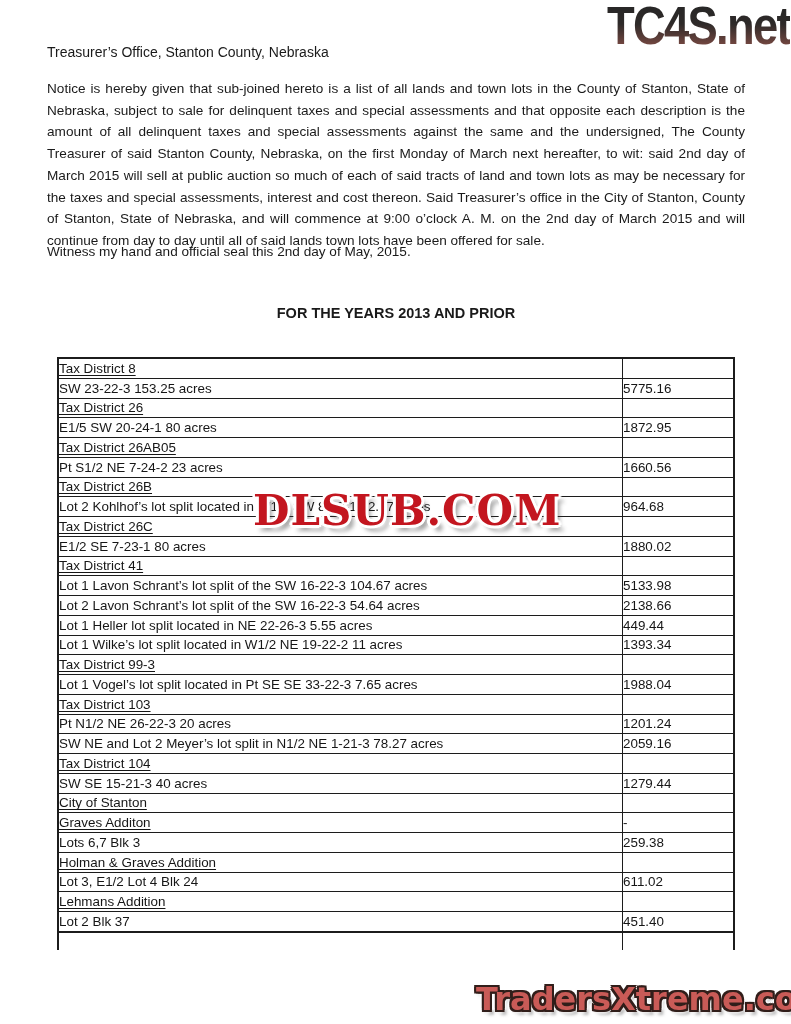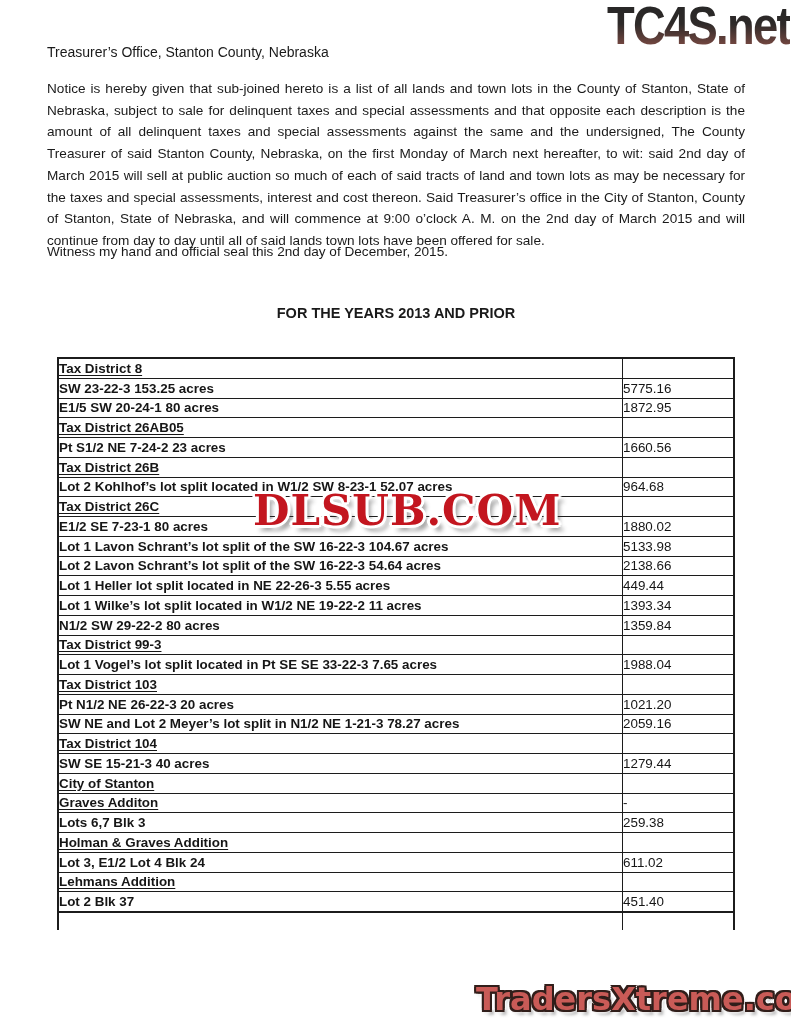--- a/index.html
+++ b/index.html
@@ -26,21 +26,21 @@
   .table-wrap{position:absolute;left:57px;top:357px;width:678px;}
   table.tax{
     width:678px;border-collapse:collapse;table-layout:fixed;
     border:2px solid #1c1c1c;border-bottom:0;
     font-size:13.4px;color:#161616;
   }
   table.tax td{
     border:1px solid #1c1c1c;height:18.75px;padding:0;
     vertical-align:middle;overflow:hidden;white-space:nowrap;
   }
-  td.desc{width:563px;padding-left:7px;font-weight:bold;}
+  td.desc{width:563px;padding-left:7px;}
   td.amt{text-align:left;padding-right:6px;}
   td.desc.section span{text-decoration:underline;text-underline-offset:2px;}
   tr.tail td{border-top:2px solid #1c1c1c;border-bottom:none;height:17px;}
   
   .wm-tc4s{
     position:absolute;top:0px;right:1px;
     font-weight:bold;font-size:54px;letter-spacing:-2px;line-height:50px;
     transform:scaleX(0.84);transform-origin:top right;
     color:#332b28;white-space:nowrap;
   }
@@ -73,38 +73,42 @@
 </style>
 </head>
 <body>
 
 <div class="wm-tc4s">TC4S.net</div>
 
 <div class="office-line">Treasurer’s Office, Stanton County, Nebraska</div>
 
 <div class="para">Notice is hereby given that sub-joined hereto is a list of all lands and town lots in the County of Stanton, State of Nebraska, subject to sale for delinquent taxes and special assessments and that opposite each description is the amount of all delinquent taxes and special assessments against the same and the undersigned, The County Treasurer of said Stanton County, Nebraska, on the first Monday of March next hereafter, to wit:  said 2nd day of March 2015 will sell at public auction so much of each of said tracts of land and town lots as may be necessary for the taxes and special assessments, interest and cost thereon.  Said Treasurer’s office in the City of Stanton, County of Stanton, State of Nebraska, and will commence at 9:00 o’clock A. M. on the 2nd day of March 2015 and will continue from day to day until all of said lands town lots have been offered for sale.</div>
 
-<div class="witness">Witness my hand and official seal this 2nd day of December, 2015.</div>
+<div class="witness">Witness my hand and official seal this 2nd day of May, 2015.</div>
 
 <div class="doc-title">
   <div>FOR THE YEARS 2013 AND PRIOR</div>
 </div>
 
 <div class="table-wrap">
   <table class="tax">
     <tbody>
         <tr>
           <td class="desc section"><span>Tax District 8</span></td>
           <td class="amt"></td>
         </tr>
         <tr>
           <td class="desc"><span>SW 23-22-3 153.25 acres</span></td>
           <td class="amt">5775.16</td>
         </tr>
         <tr>
+          <td class="desc section"><span>Tax District 26</span></td>
+          <td class="amt"></td>
+        </tr>
+        <tr>
           <td class="desc"><span>E1/5 SW 20-24-1 80 acres</span></td>
           <td class="amt">1872.95</td>
         </tr>
         <tr>
           <td class="desc section"><span>Tax District 26AB05</span></td>
           <td class="amt"></td>
         </tr>
         <tr>
           <td class="desc"><span>Pt S1/2 NE 7-24-2 23 acres</span></td>
           <td class="amt">1660.56</td>
@@ -119,54 +123,54 @@
         </tr>
         <tr>
           <td class="desc section"><span>Tax District 26C</span></td>
           <td class="amt"></td>
         </tr>
         <tr>
           <td class="desc"><span>E1/2 SE 7-23-1 80 acres</span></td>
           <td class="amt">1880.02</td>
         </tr>
         <tr>
+          <td class="desc section"><span>Tax District 41</span></td>
+          <td class="amt"></td>
+        </tr>
+        <tr>
           <td class="desc"><span>Lot 1 Lavon Schrant’s lot split of the SW 16-22-3 104.67 acres</span></td>
           <td class="amt">5133.98</td>
         </tr>
         <tr>
           <td class="desc"><span>Lot 2 Lavon Schrant’s lot split of the SW 16-22-3 54.64 acres</span></td>
           <td class="amt">2138.66</td>
         </tr>
         <tr>
           <td class="desc"><span>Lot 1 Heller lot split located in NE 22-26-3 5.55 acres</span></td>
           <td class="amt">449.44</td>
         </tr>
         <tr>
           <td class="desc"><span>Lot 1 Wilke’s lot split located in W1/2 NE 19-22-2 11 acres</span></td>
           <td class="amt">1393.34</td>
         </tr>
         <tr>
-          <td class="desc"><span>N1/2 SW 29-22-2 80 acres</span></td>
-          <td class="amt">1359.84</td>
-        </tr>
-        <tr>
           <td class="desc section"><span>Tax District 99-3</span></td>
           <td class="amt"></td>
         </tr>
         <tr>
           <td class="desc"><span>Lot 1 Vogel’s lot split located in Pt SE SE 33-22-3 7.65 acres</span></td>
           <td class="amt">1988.04</td>
         </tr>
         <tr>
           <td class="desc section"><span>Tax District 103</span></td>
           <td class="amt"></td>
         </tr>
         <tr>
           <td class="desc"><span>Pt N1/2 NE 26-22-3 20 acres</span></td>
-          <td class="amt">1021.20</td>
+          <td class="amt">1201.24</td>
         </tr>
         <tr>
           <td class="desc"><span>SW NE and Lot 2 Meyer’s lot split in N1/2 NE 1-21-3 78.27 acres</span></td>
           <td class="amt">2059.16</td>
         </tr>
         <tr>
           <td class="desc section"><span>Tax District 104</span></td>
           <td class="amt"></td>
         </tr>
         <tr>

